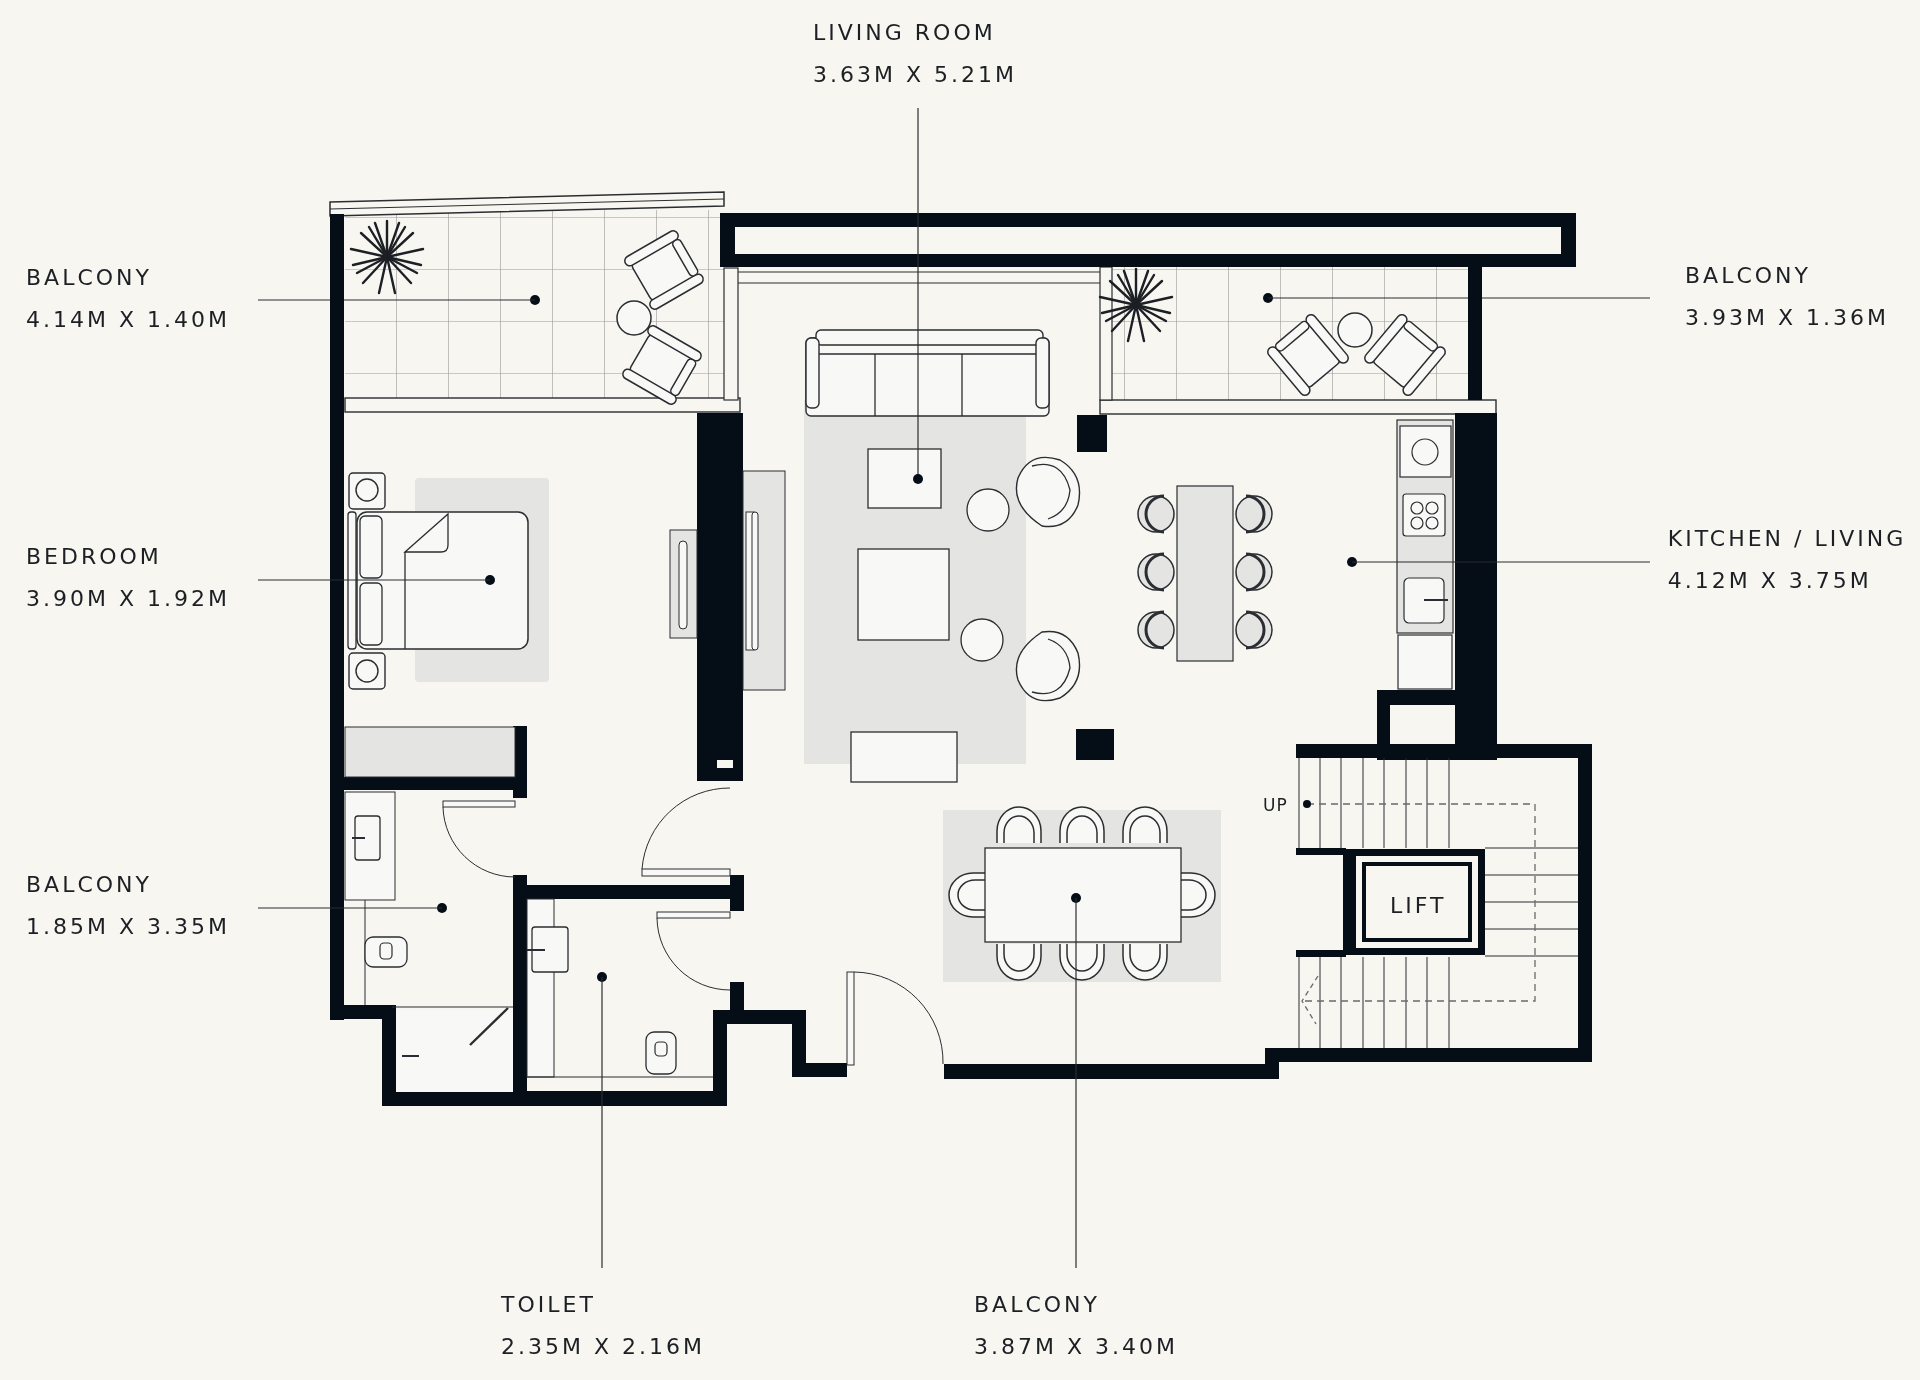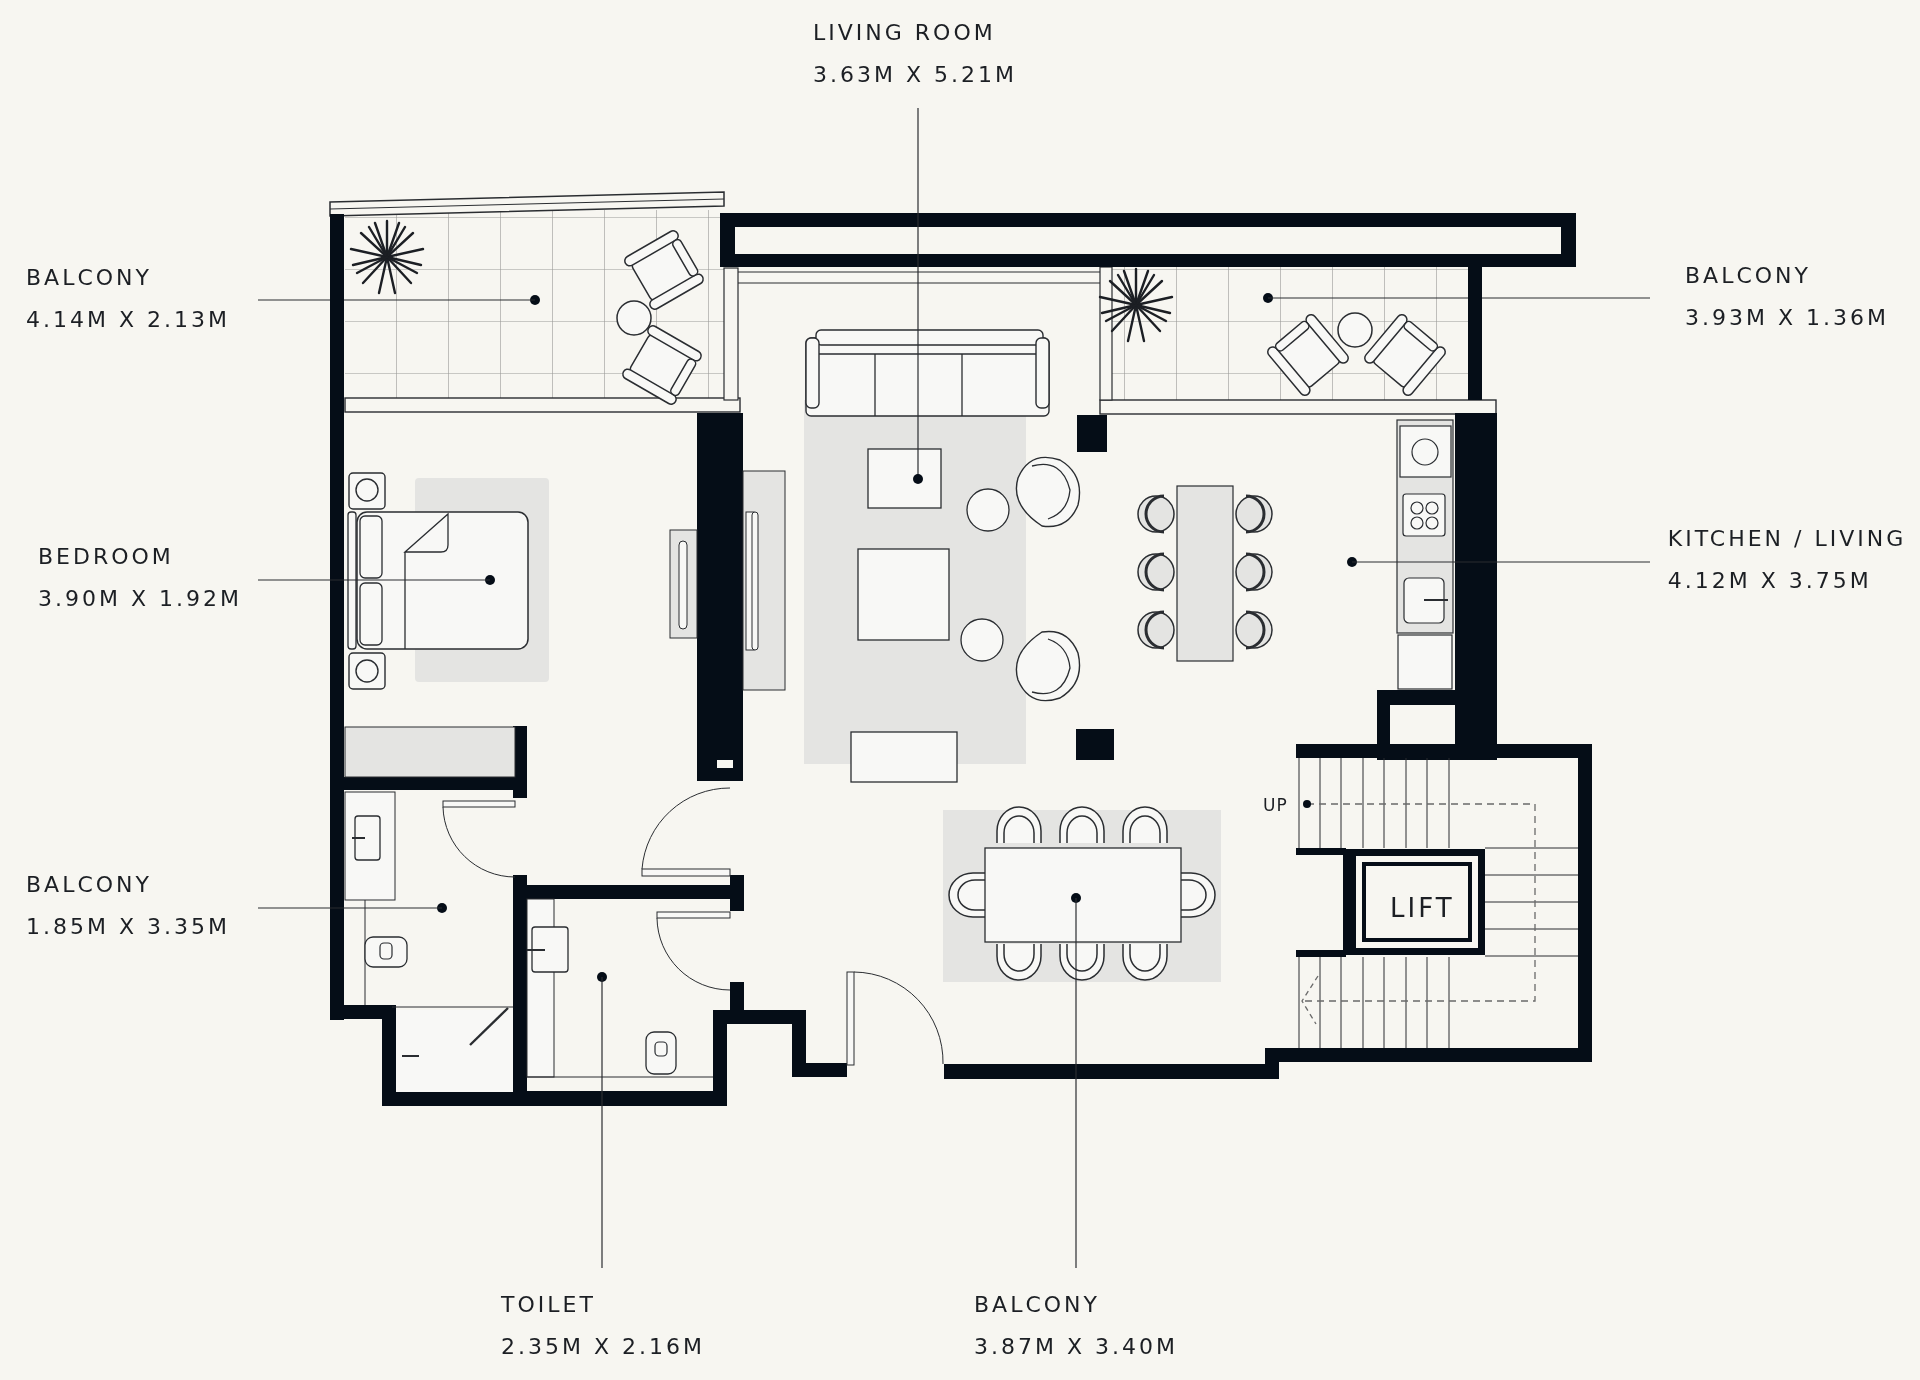--- a/index.html
+++ b/index.html
@@ -18,42 +18,42 @@
     transform: translateX(-50%);
     white-space: nowrap;
   }
   .label .name { display: block; margin-bottom: 20px; }
   .label .dims { display: block; }
   svg.plan { position: absolute; left: 0; top: 0; }
   .up-label {
     position: absolute; font-size: 17px; letter-spacing: 1px;
   }
   .lift-label {
-    position: absolute; font-size: 26px; letter-spacing: 3px;
+    position: absolute; font-size: 22px; letter-spacing: 3px;
   }
 </style>
 </head>
 <body>
 
 <div class="label" style="left:915px; top:22px;">
   <span class="name">LIVING ROOM</span>
   <span class="dims">3.63M X 5.21M</span>
 </div>
 
 <div class="label" style="left:128px; top:267px;">
   <span class="name">BALCONY</span>
-  <span class="dims">4.14M X 2.13M</span>
+  <span class="dims">4.14M X 1.40M</span>
 </div>
 
 <div class="label" style="left:1787px; top:265px;">
   <span class="name">BALCONY</span>
   <span class="dims">3.93M X 1.36M</span>
 </div>
 
-<div class="label" style="left:140px; top:546px;">
+<div class="label" style="left:128px; top:546px;">
   <span class="name">BEDROOM</span>
   <span class="dims">3.90M X 1.92M</span>
 </div>
 
 <div class="label" style="left:1787px; top:528px;">
   <span class="name">KITCHEN / LIVING</span>
   <span class="dims">4.12M X 3.75M</span>
 </div>
 
 <div class="label" style="left:128px; top:874px;">

